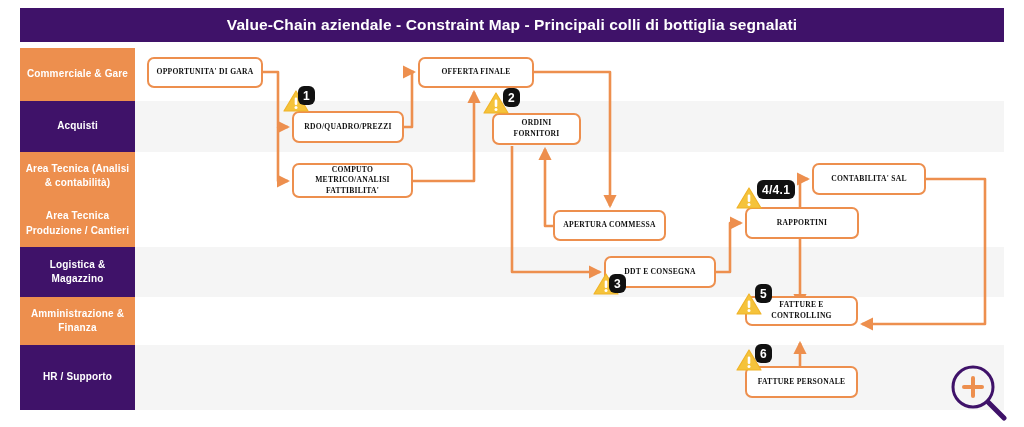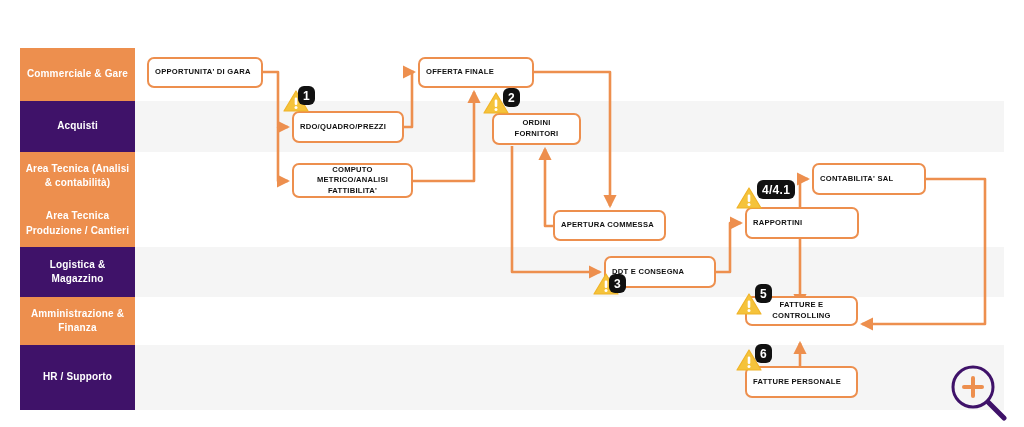--- a/index.html
+++ b/index.html
@@ -19,41 +19,44 @@
   .lane{position:absolute;left:20px;width:115px;display:flex;align-items:center;
     justify-content:center;text-align:center;box-sizing:border-box;padding:2px 5px;}
   .lane span{color:#ffffff;font-size:10px;font-weight:bold;line-height:1.45;
     letter-spacing:.15px;}
   .lane.orange{background:#ED8F4E;}
   .lane.purple{background:#3F1269;}
 
   
   .node{position:absolute;box-sizing:border-box;background:#ffffff;
     border:2.6px solid #ED8F4E;border-radius:7px;display:flex;align-items:center;
-    text-align:center;padding:12px 6px;z-index:6;}
+    justify-content:center;text-align:center;padding:12px 6px;z-index:6;font-family:Liberation Serif, serif;}
   .node span{color:#101010;font-size:7.6px;font-weight:bold;line-height:1.4;
     letter-spacing:.25px;}
 
   
   .svg-layer{position:absolute;left:0;top:0;width:1024px;height:427px;z-index:3;}
 
   
   .warn{position:absolute;width:26px;height:24px;z-index:9;}
   .badge{position:absolute;background:#111111;border-radius:6px;height:19px;
     display:flex;align-items:center;justify-content:center;color:#ffffff;
     font-size:12px;font-weight:bold;padding:0 5px;z-index:10;letter-spacing:.3px;}
 
   
   .magnifier{position:absolute;left:948px;top:363px;width:62px;height:58px;z-index:11;}
 </style>
 </head>
 <body>
 
 <div id="stage">
 
+  <div class="title-bar">
+    <span>Value-Chain aziendale - Constraint Map - Principali colli di bottiglia segnalati</span>
+  </div>
 
   <div id="stripes">
       <div class="stripe" style="top: 101px; height: 51px;"></div>
       <div class="stripe" style="top: 247px; height: 50px;"></div>
       <div class="stripe" style="top: 345px; height: 65px;"></div>
     </div>
 
   <div id="lanes">
       <div class="lane orange" style="top: 48px; height: 53px;">
         <span>Commerciale &amp; Gare</span>

